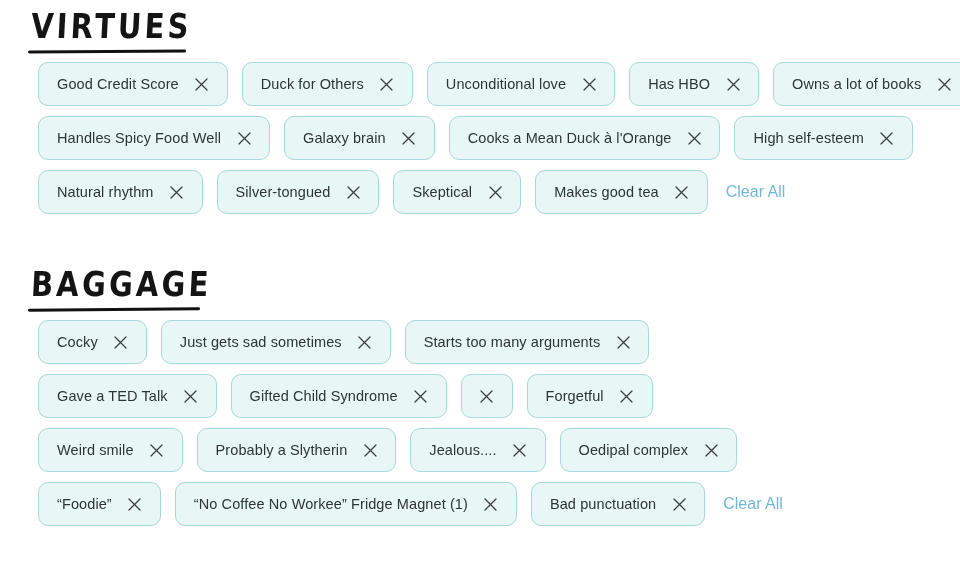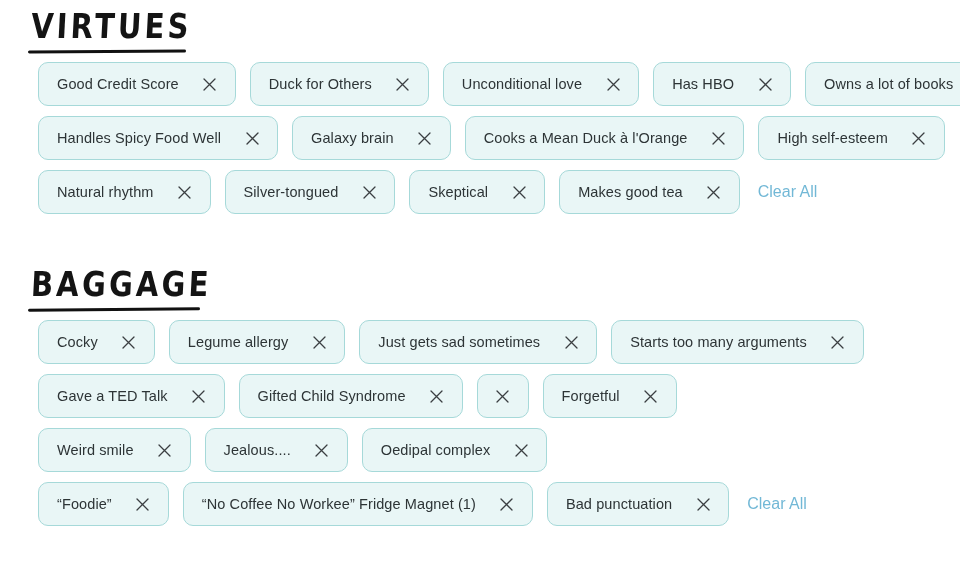--- a/index.html
+++ b/index.html
@@ -72,21 +72,21 @@
     flex-wrap: nowrap;
     gap: 14px;
     margin-bottom: 10px;
     height: 44px;
   }
 
   .chip {
     display: inline-flex;
     align-items: center;
     justify-content: center;
-    gap: 24px;
+    gap: 16px;
     height: 44px;
     box-sizing: border-box;
     padding: 0 18px;
     background: #e9f6f6;
     border: 1px solid #a6d9d9;
     border-radius: 10px;
     cursor: pointer;
     white-space: nowrap;
   }
   .chip-label {
@@ -252,28 +252,20 @@
         <div class="chip-row">
           <div class="chip">
             <span class="chip-label">Cocky</span>
             <span class="chip-close">
               <svg width="13" height="13" viewBox="0 0 13 13">
                 <path d="M1 1 L12 12 M12 1 L1 12" stroke="#3b3f42" stroke-width="1.3" stroke-linecap="round" fill="none"></path>
               </svg>
             </span>
           </div>
           <div class="chip">
-            <span class="chip-label">Legume allergy</span>
-            <span class="chip-close">
-              <svg width="13" height="13" viewBox="0 0 13 13">
-                <path d="M1 1 L12 12 M12 1 L1 12" stroke="#3b3f42" stroke-width="1.3" stroke-linecap="round" fill="none"></path>
-              </svg>
-            </span>
-          </div>
-          <div class="chip">
             <span class="chip-label">Just gets sad sometimes</span>
             <span class="chip-close">
               <svg width="13" height="13" viewBox="0 0 13 13">
                 <path d="M1 1 L12 12 M12 1 L1 12" stroke="#3b3f42" stroke-width="1.3" stroke-linecap="round" fill="none"></path>
               </svg>
             </span>
           </div>
           <div class="chip">
             <span class="chip-label">Starts too many arguments</span>
             <span class="chip-close">
@@ -312,20 +304,28 @@
             <span class="chip-close">
               <svg width="13" height="13" viewBox="0 0 13 13">
                 <path d="M1 1 L12 12 M12 1 L1 12" stroke="#3b3f42" stroke-width="1.3" stroke-linecap="round" fill="none"></path>
               </svg>
             </span>
           </div>
         </div>
         <div class="chip-row">
           <div class="chip">
             <span class="chip-label">Weird smile</span>
+            <span class="chip-close">
+              <svg width="13" height="13" viewBox="0 0 13 13">
+                <path d="M1 1 L12 12 M12 1 L1 12" stroke="#3b3f42" stroke-width="1.3" stroke-linecap="round" fill="none"></path>
+              </svg>
+            </span>
+          </div>
+          <div class="chip">
+            <span class="chip-label">Probably a Slytherin</span>
             <span class="chip-close">
               <svg width="13" height="13" viewBox="0 0 13 13">
                 <path d="M1 1 L12 12 M12 1 L1 12" stroke="#3b3f42" stroke-width="1.3" stroke-linecap="round" fill="none"></path>
               </svg>
             </span>
           </div>
           <div class="chip">
             <span class="chip-label">Jealous....</span>
             <span class="chip-close">
               <svg width="13" height="13" viewBox="0 0 13 13">

